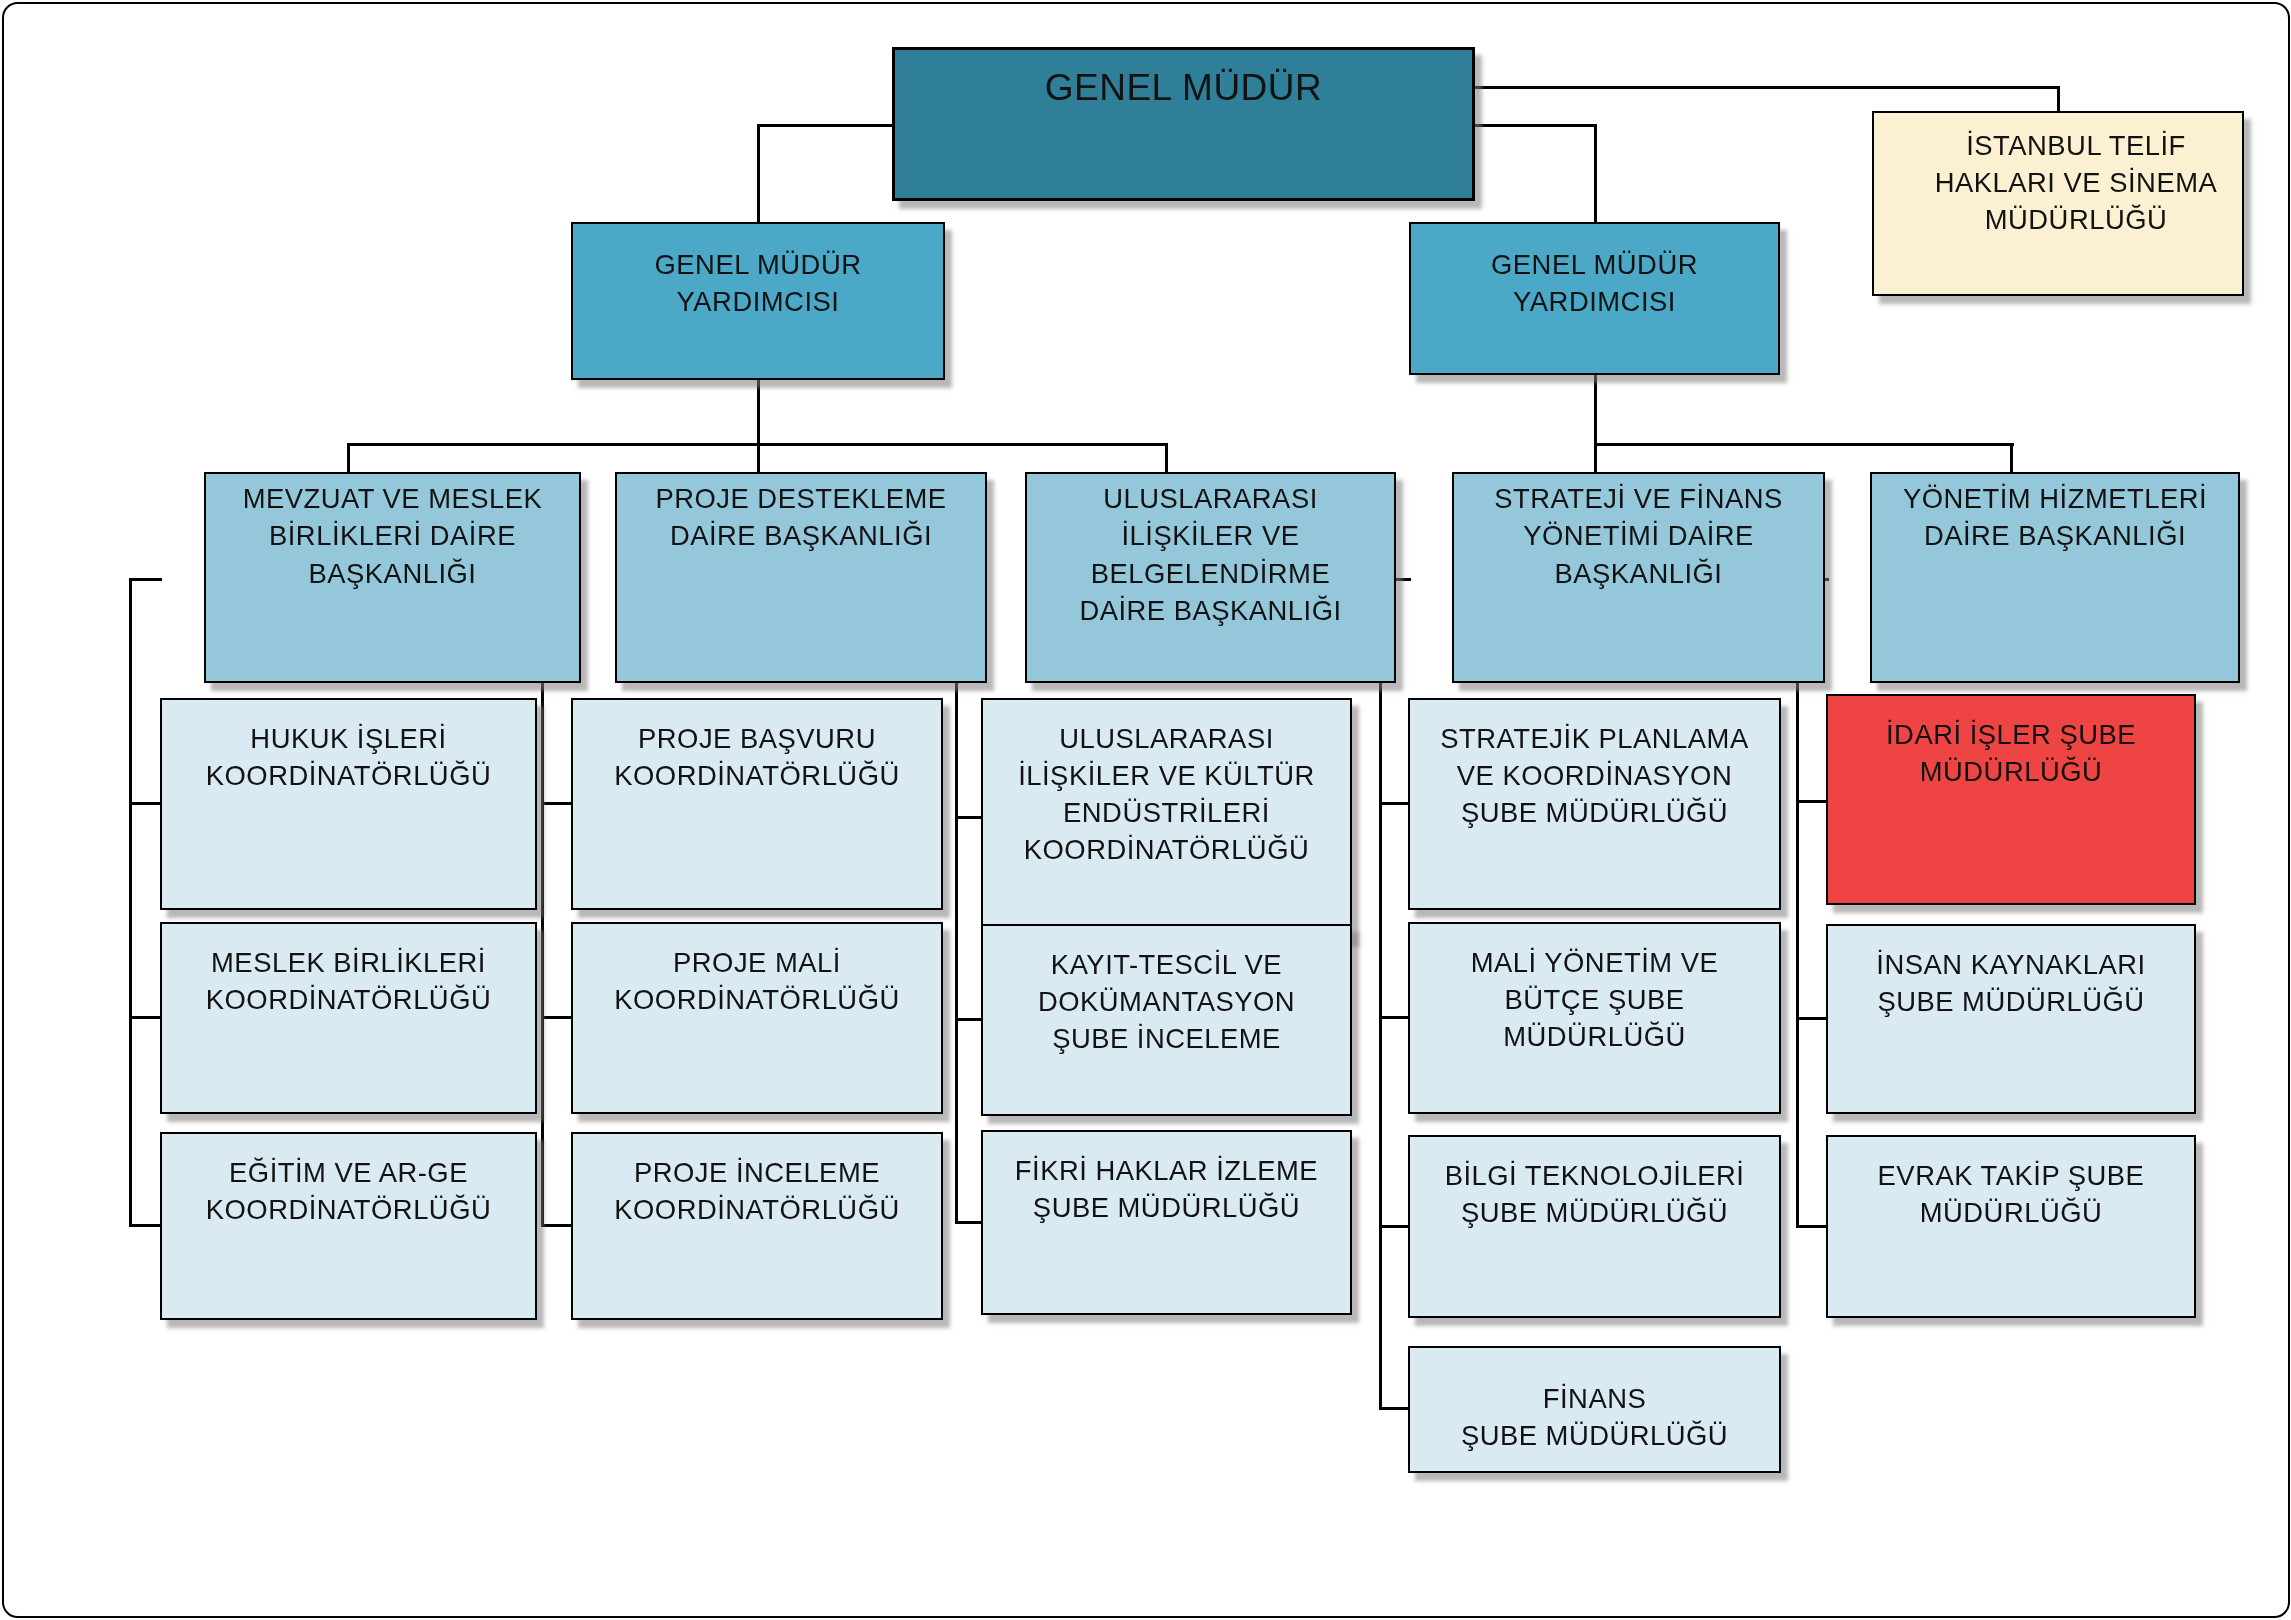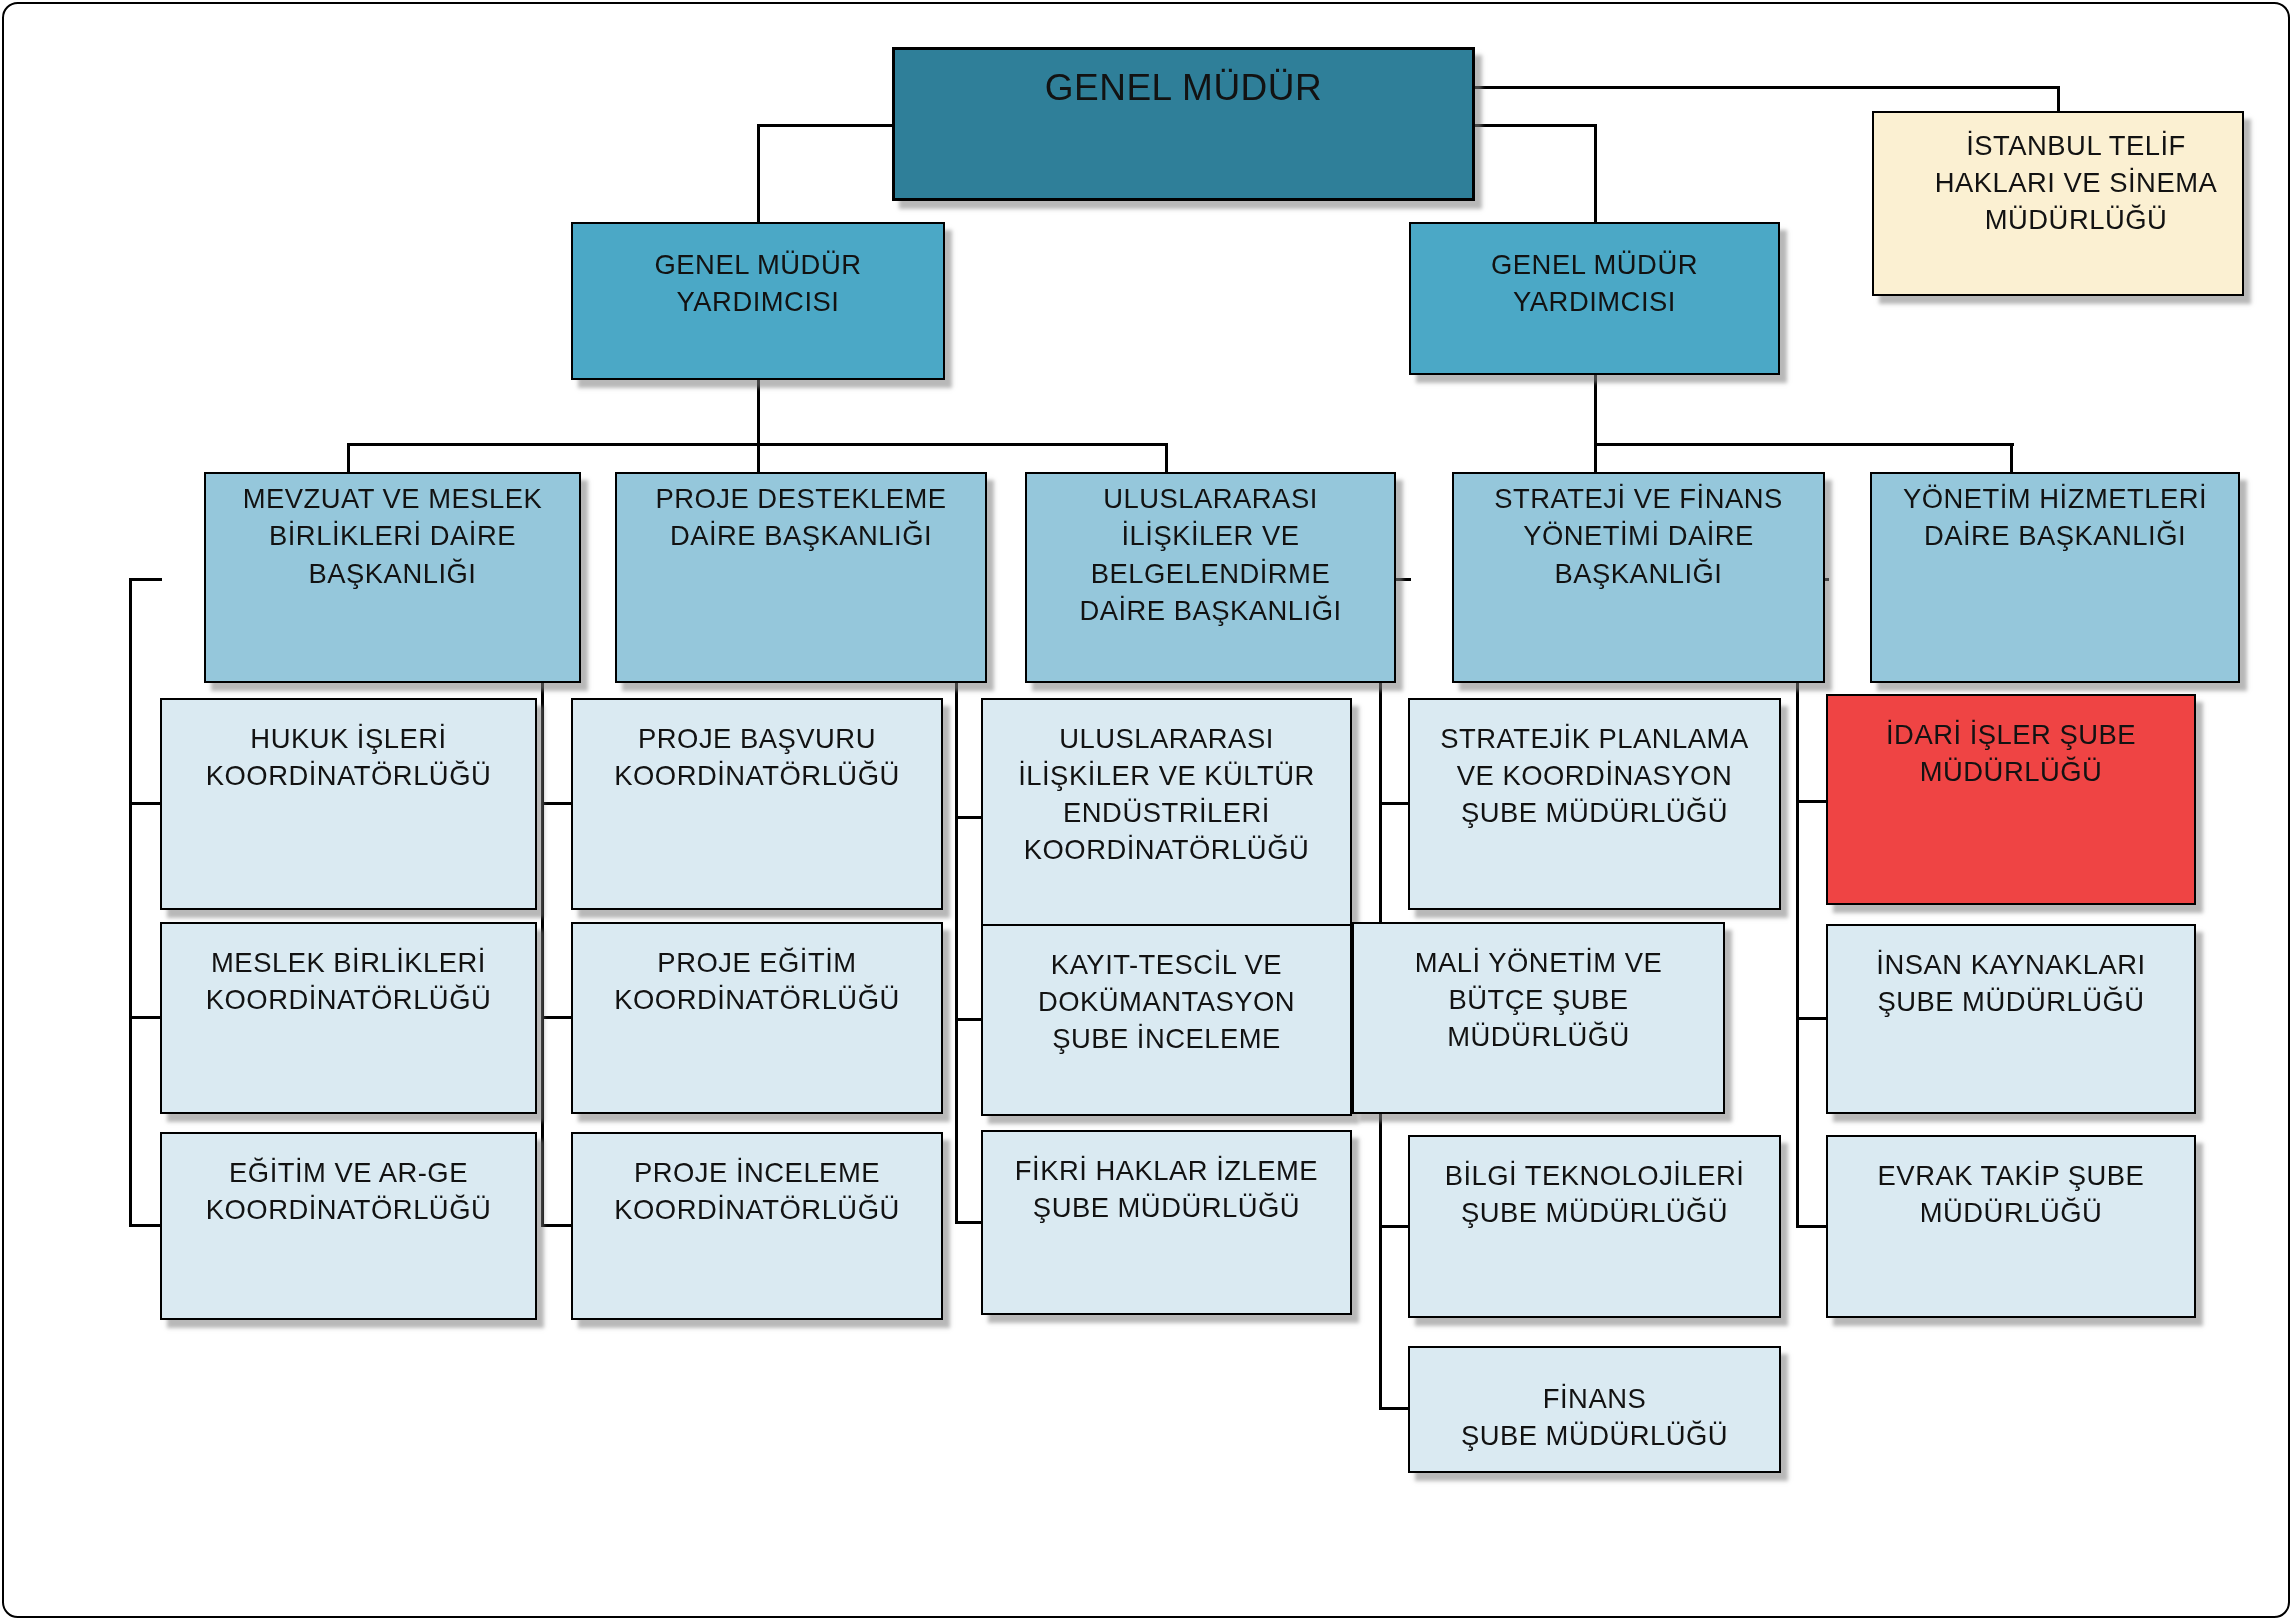--- a/index.html
+++ b/index.html
@@ -118,21 +118,21 @@
 
   <div class="box hdr" style="left:571px;top:472px;width:372px;height:211px;background:#95C7DB">
     <span class="lbl">PROJE DESTEKLEME
 DAİRE BAŞKANLIĞI</span>
   </div>
   <div class="box child" style="left:571px;top:698px;width:372px;height:212px;background:#DAEAF2">
     <span class="lbl">PROJE BAŞVURU
 KOORDİNATÖRLÜĞÜ</span>
   </div>
   <div class="box child" style="left:571px;top:922px;width:372px;height:192px;background:#DAEAF2">
-    <span class="lbl">PROJE EĞİTİM
+    <span class="lbl">PROJE MALİ
 KOORDİNATÖRLÜĞÜ</span>
   </div>
   <div class="box child" style="left:571px;top:1132px;width:372px;height:188px;background:#DAEAF2">
     <span class="lbl">PROJE İNCELEME
 KOORDİNATÖRLÜĞÜ</span>
   </div>
 
   <div class="box hdr" style="left:981px;top:472px;width:371px;height:211px;background:#95C7DB">
     <span class="lbl">ULUSLARARASI
 İLİŞKİLER VE
@@ -158,21 +158,21 @@
   <div class="box hdr" style="left:1408px;top:472px;width:373px;height:211px;background:#95C7DB">
     <span class="lbl">STRATEJİ VE FİNANS
 YÖNETİMİ DAİRE
 BAŞKANLIĞI</span>
   </div>
   <div class="box child" style="left:1408px;top:698px;width:373px;height:212px;background:#DAEAF2">
     <span class="lbl">STRATEJİK PLANLAMA
 VE KOORDİNASYON
 ŞUBE MÜDÜRLÜĞÜ</span>
   </div>
-  <div class="box child" style="left:1352px;top:922px;width:373px;height:192px;background:#DAEAF2">
+  <div class="box child" style="left:1408px;top:922px;width:373px;height:192px;background:#DAEAF2">
     <span class="lbl">MALİ YÖNETİM VE
 BÜTÇE ŞUBE
 MÜDÜRLÜĞÜ</span>
   </div>
   <div class="box child" style="left:1408px;top:1135px;width:373px;height:183px;background:#DAEAF2">
     <span class="lbl">BİLGİ TEKNOLOJİLERİ
 ŞUBE MÜDÜRLÜĞÜ</span>
   </div>
   <div class="box child" style="left:1408px;top:1346px;width:373px;height:127px;background:#DAEAF2;padding-top:15px;align-items:center">
     <span class="lbl">FİNANS

